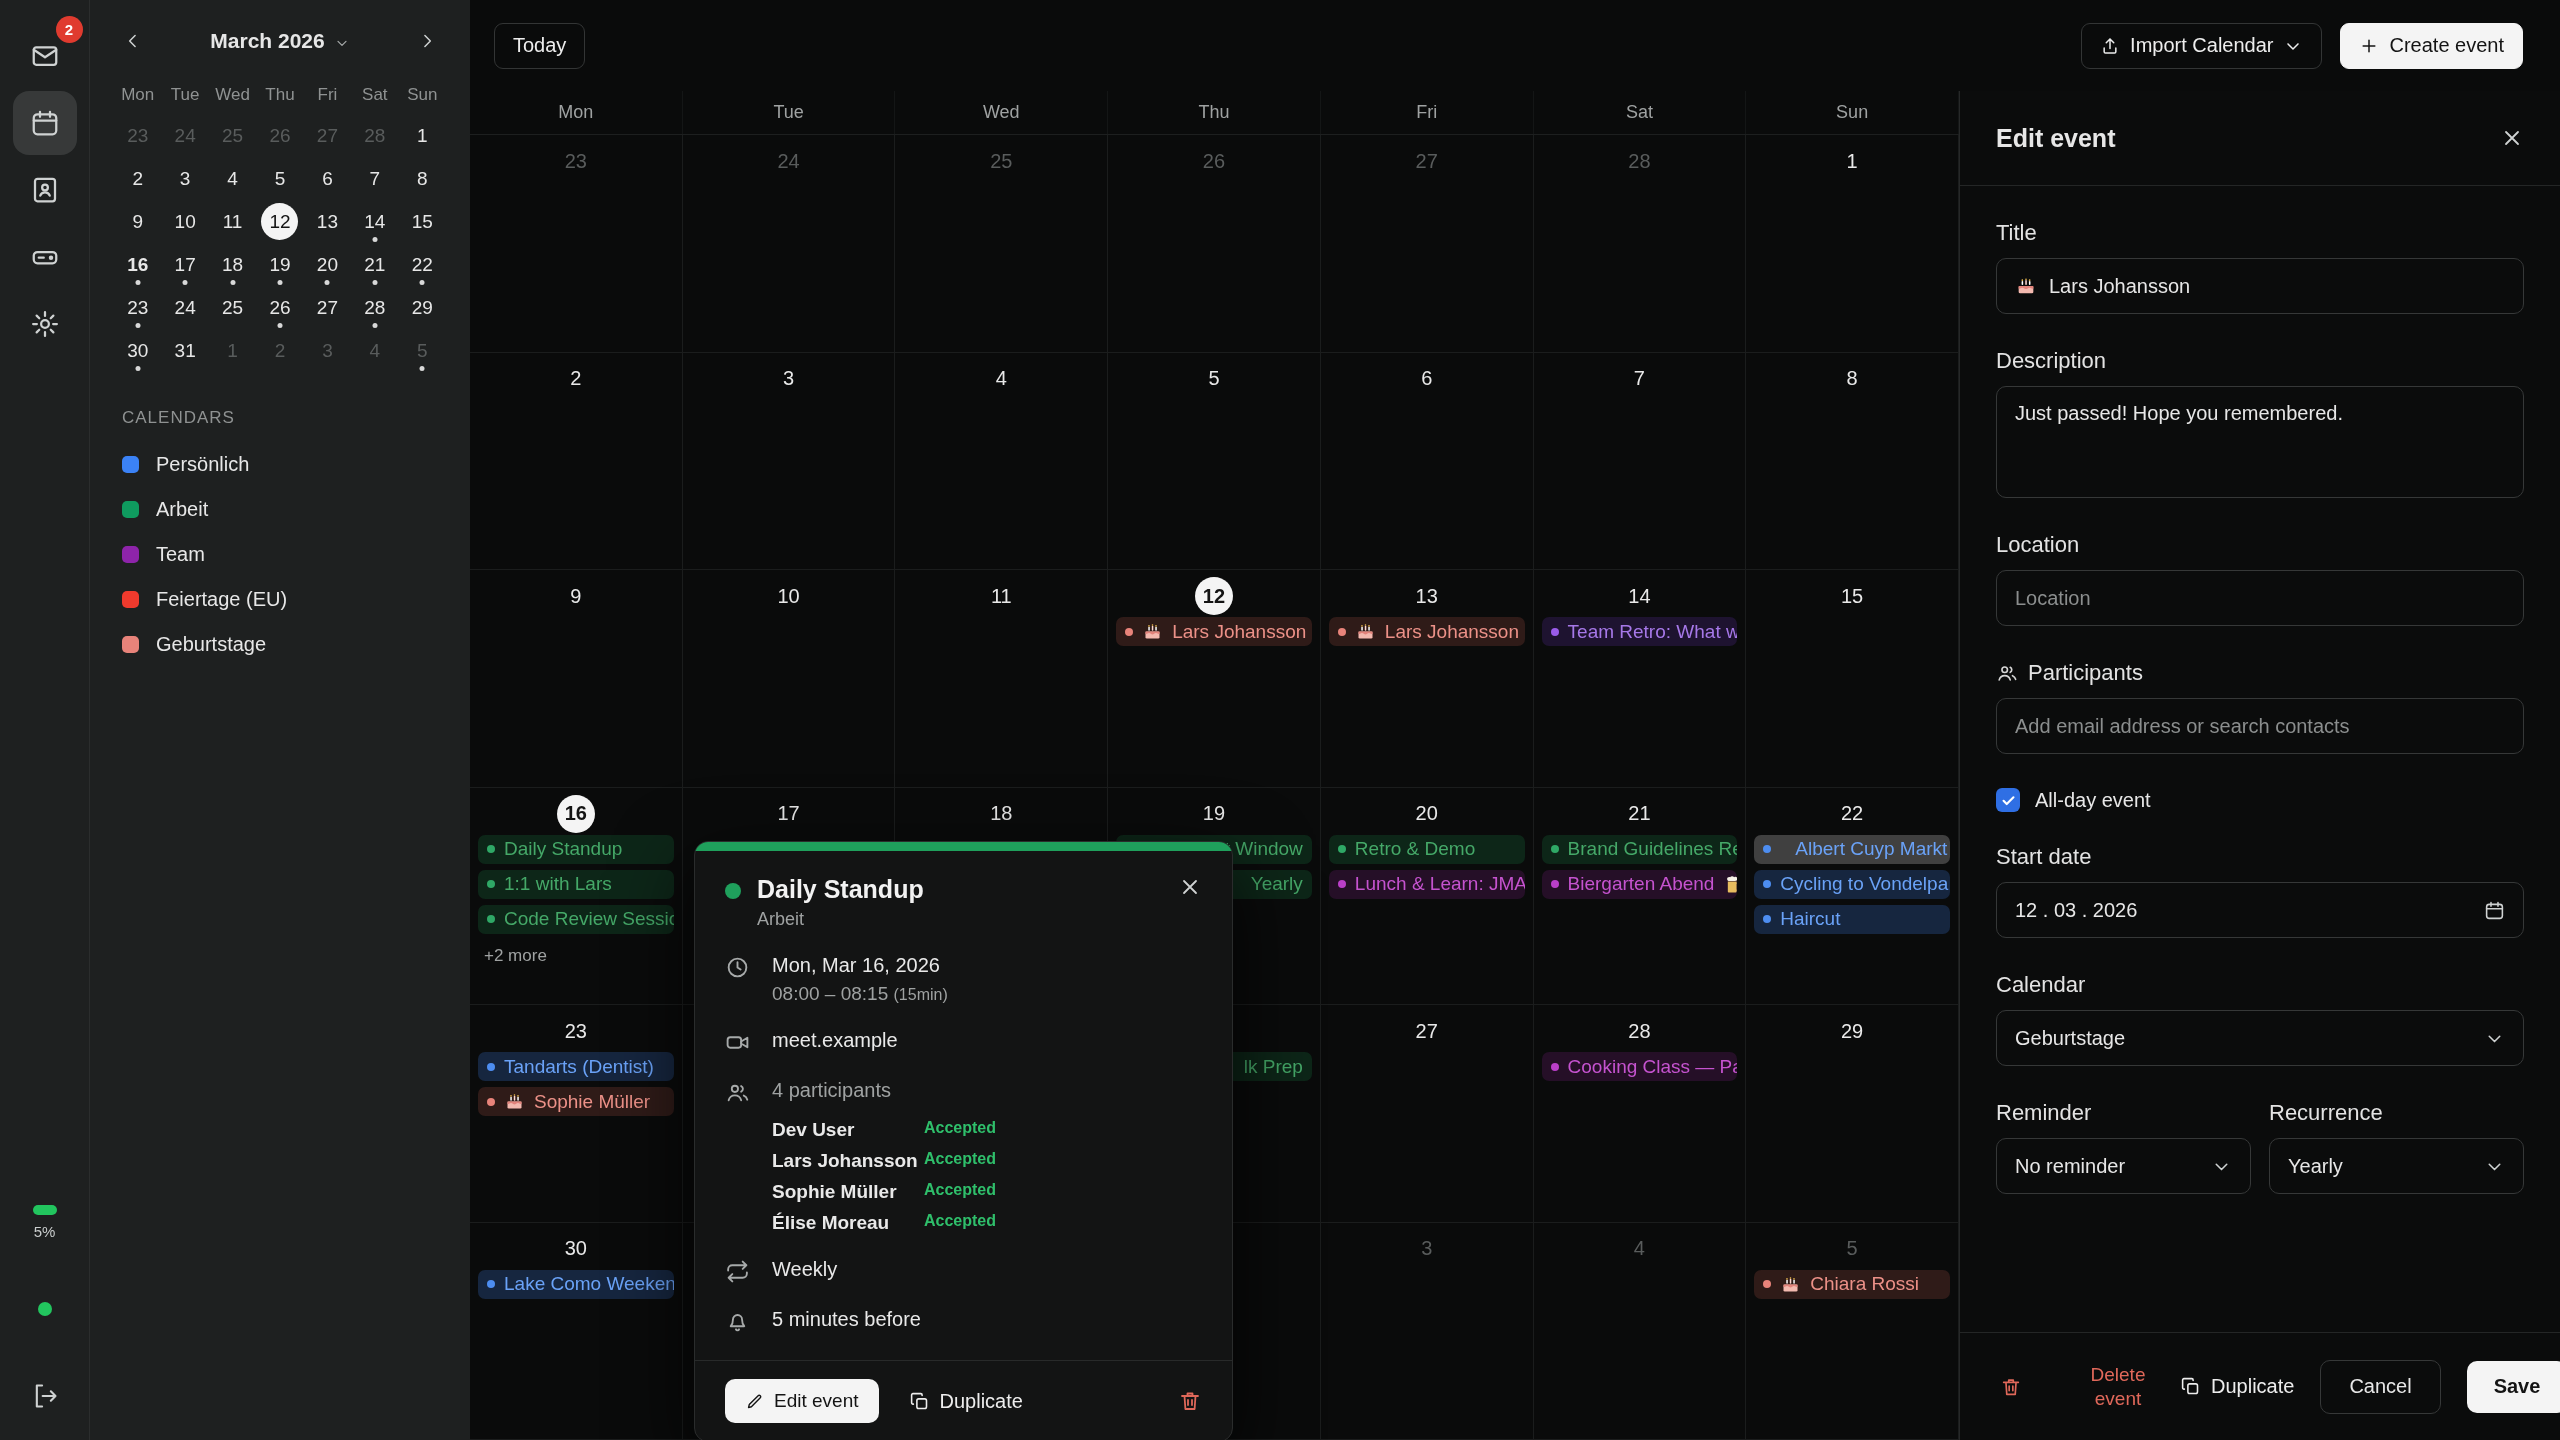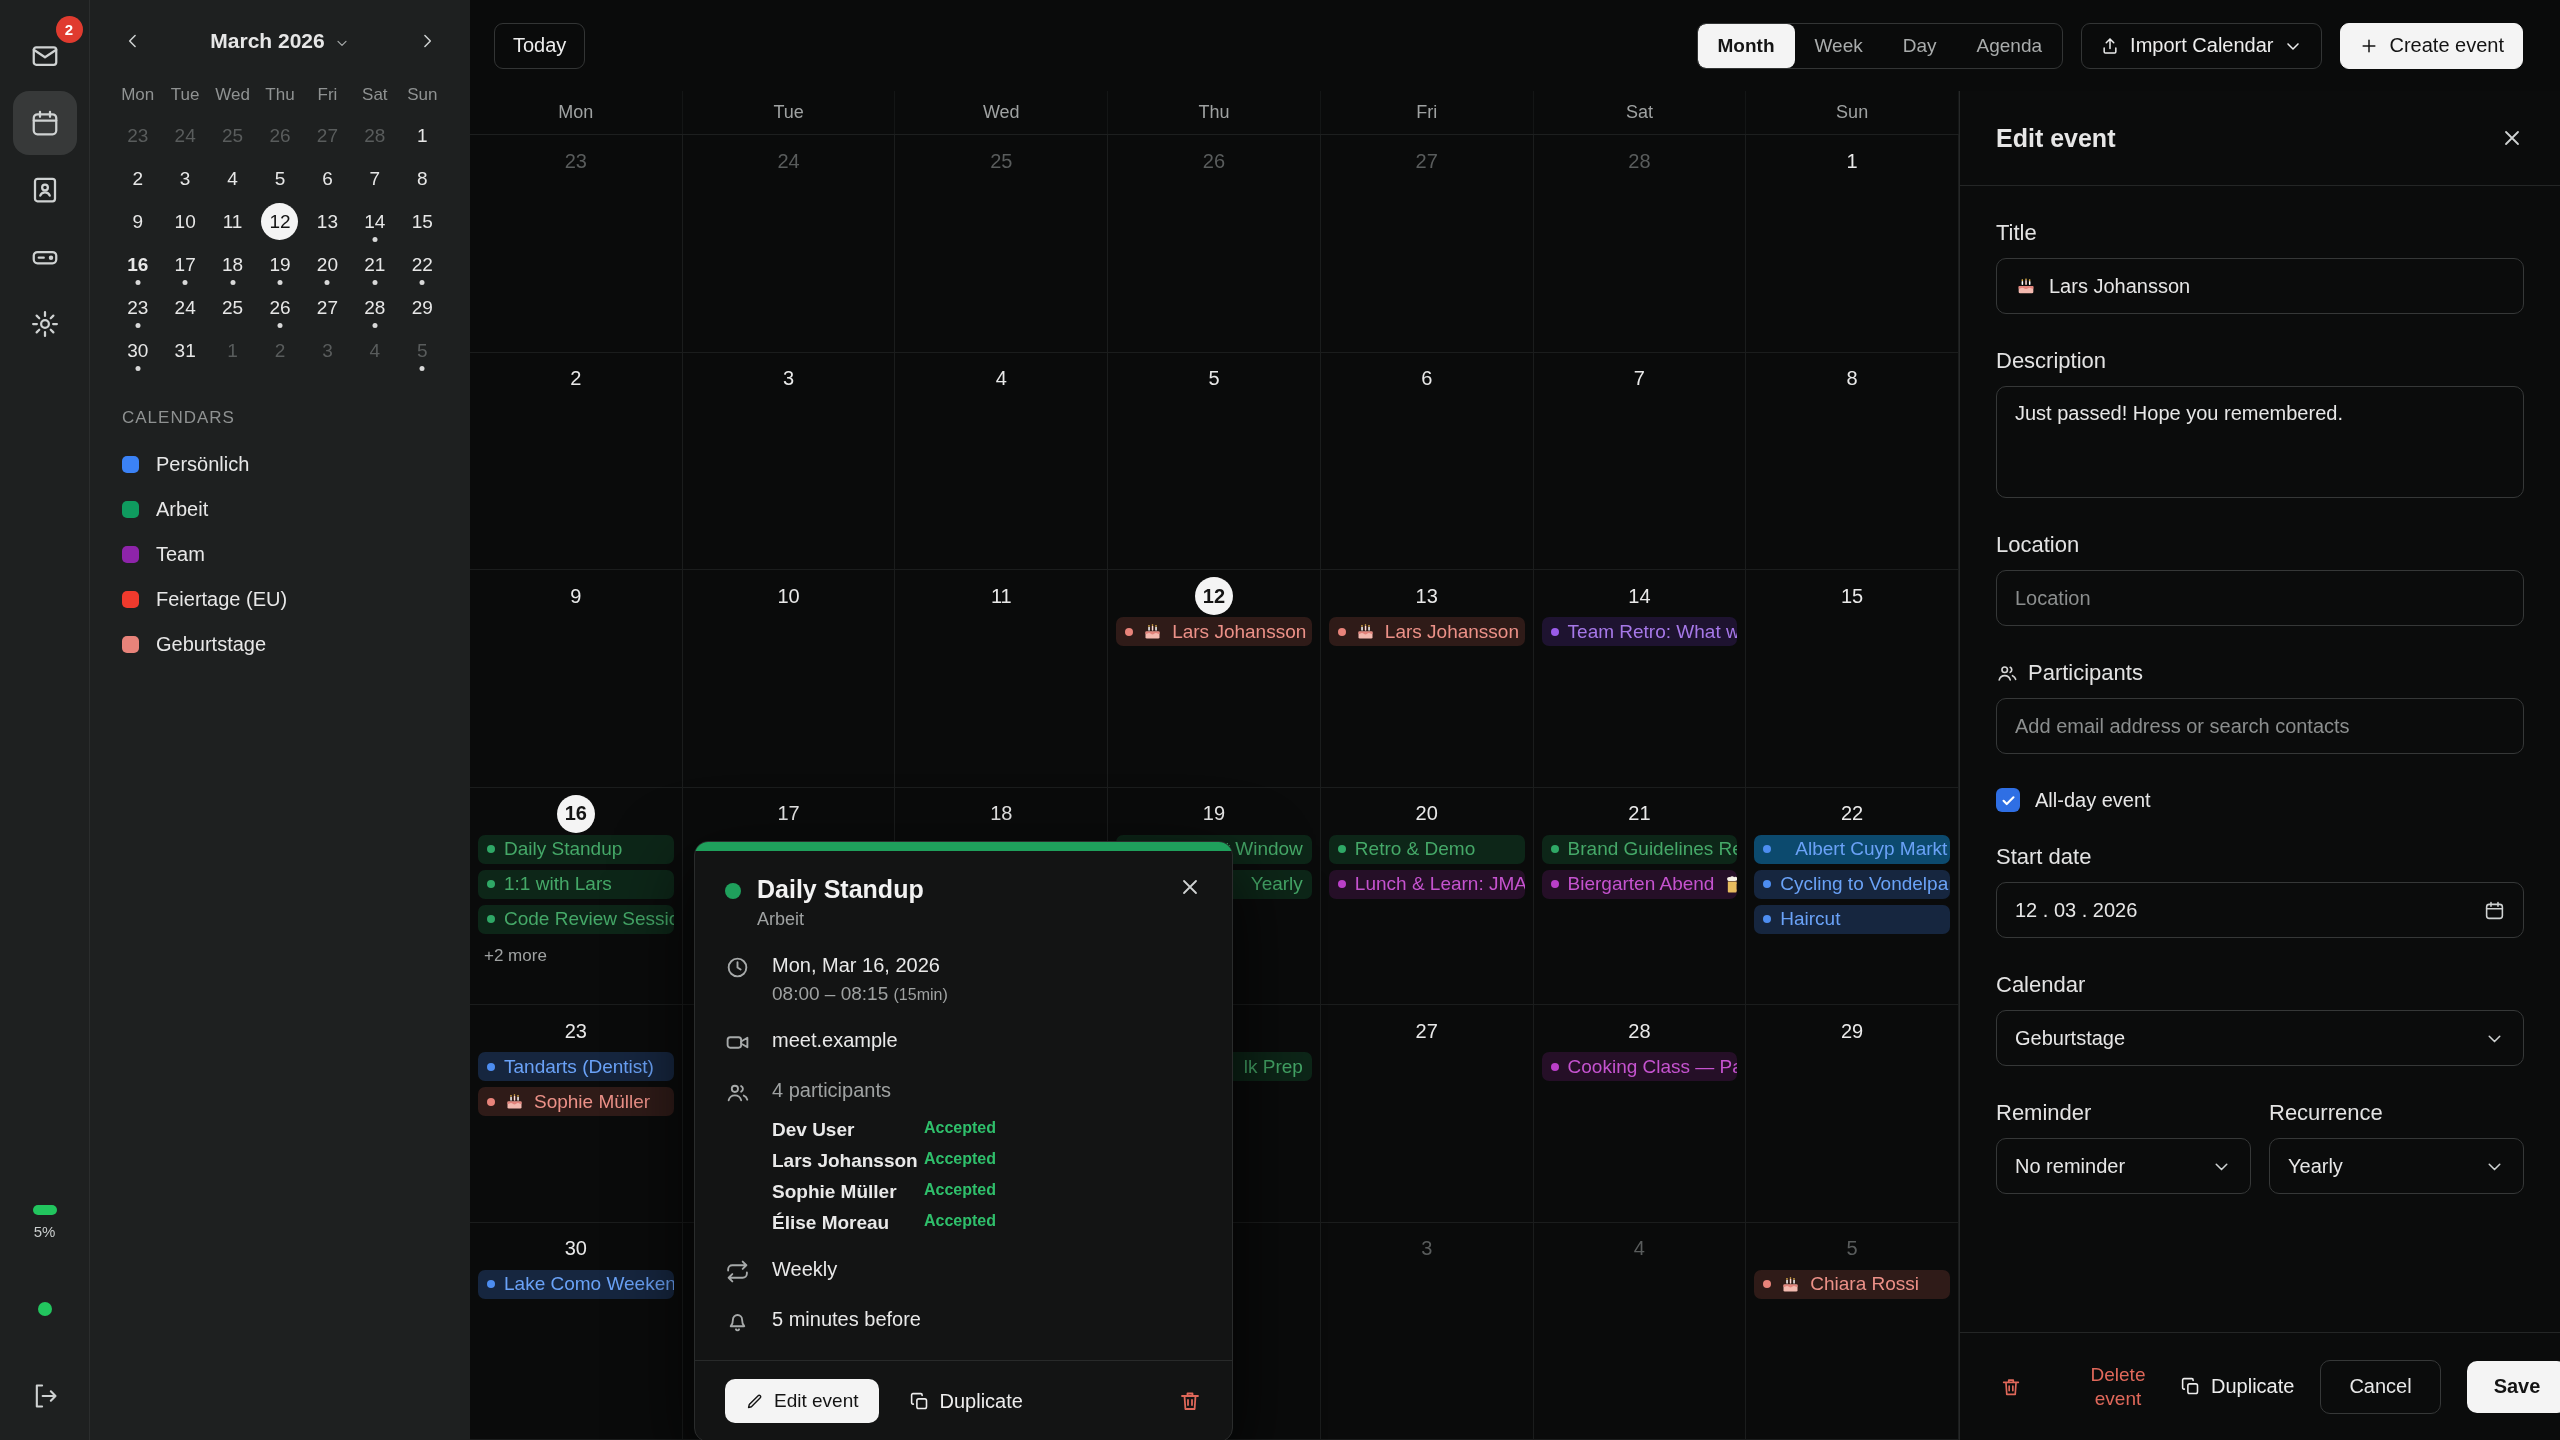--- a/index.html
+++ b/index.html
@@ -297,26 +297,20 @@
         </ul>
     </div>
   </aside>
 
   <div class="content">
     <div class="topbar">
       <button class="btn">
         <span>Today</span>
       </button>
       <div class="spacer"></div>
-      <div class="seg" id="segViews">
-          <div class="seg-item active">Month</div>
-          <div class="seg-item">Week</div>
-          <div class="seg-item">Day</div>
-          <div class="seg-item">Agenda</div>
-        </div>
       <button class="btn">
         <span>
             <svg viewBox="0 0 24 24" fill="none" stroke="currentColor" stroke-width="1.8" stroke-linecap="round" stroke-linejoin="round">
               <path d="M12 15V4M7.5 8L12 3.5 16.5 8M5 14.5V19a1.5 1.5 0 001.5 1.5h11A1.5 1.5 0 0019 19v-4.5"></path>
             </svg>
           </span>
         <span>Import Calendar</span>
         <span>
             <svg viewBox="0 0 24 24" fill="none" stroke="currentColor" stroke-width="1.8" stroke-linecap="round" stroke-linejoin="round">
               <path d="M6 9.5l6 6 6-6"></path>
@@ -504,21 +498,21 @@
                   <svg viewBox="0 0 24 24">
                     <path d="M5.5 8.5h10V20a1 1 0 01-1 1h-8a1 1 0 01-1-1z" fill="#e7bc5e"></path>
                     <path d="M15.5 10.5h2.6a2.4 2.4 0 012.4 2.4v3.2a2.4 2.4 0 01-2.4 2.4h-2.6" fill="none" stroke="#e7bc5e" stroke-width="1.8"></path>
                     <path d="M4.8 6.2c-.5-2 1.6-3.2 3.3-2.5C9 2.4 11.6 2.3 12.8 3.6c1.8-.9 4 .2 3.9 2-.1 1.5-1.5 2.4-3 2.4H7.3c-1.2 0-2.2-.7-2.5-1.8z" fill="#f5f1e6"></path>
                   </svg>
                 </span>
               </div>
             </div>
             <div class="cell">
               <div class="cell-num">22</div>
-              <div class="chip" style="background: #0c4a6e; color: rgb(106, 162, 247); gap: 24px;">
+              <div class="chip" style="background: #404040; color: rgb(106, 162, 247); gap: 24px;">
                 <span class="dot" style="background: rgb(77, 141, 240);"></span>
                 <span>Albert Cuyp Markt</span>
               </div>
               <div class="chip" style="background: rgb(22, 38, 63); color: rgb(106, 162, 247);">
                 <span class="dot" style="background: rgb(77, 141, 240);"></span>
                 <span>Cycling to Vondelpa…</span>
               </div>
               <div class="chip" style="background: rgb(22, 38, 63); color: rgb(106, 162, 247);">
                 <span class="dot" style="background: rgb(77, 141, 240);"></span>
                 <span>Haircut</span>

